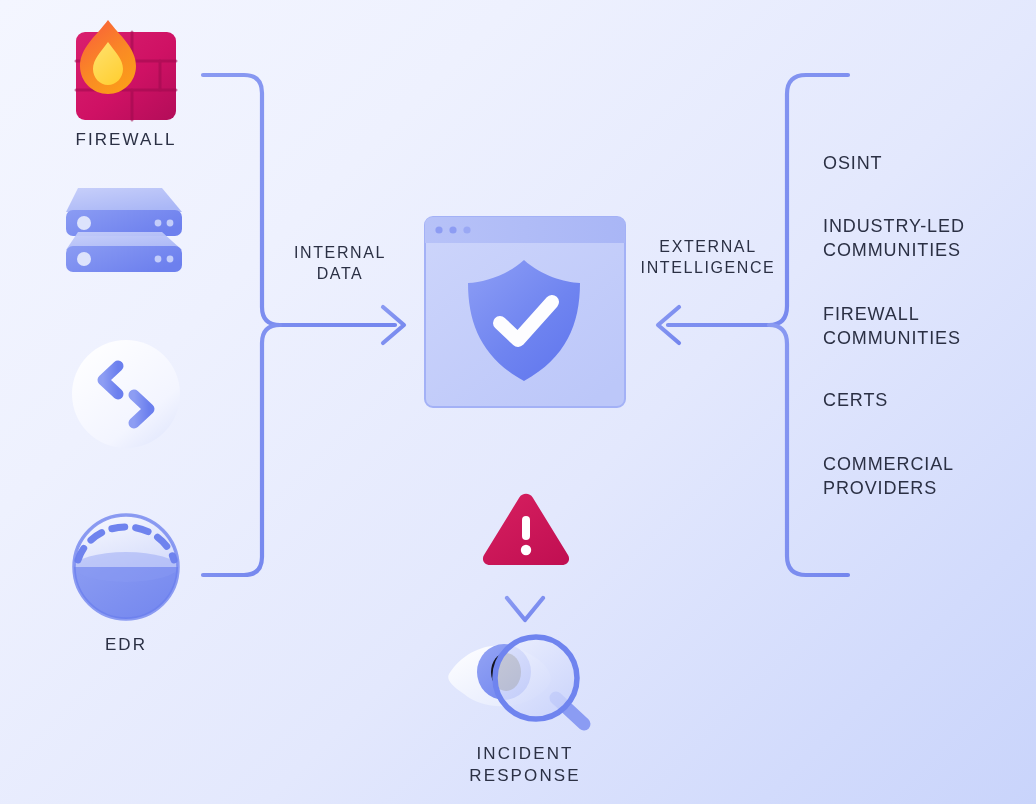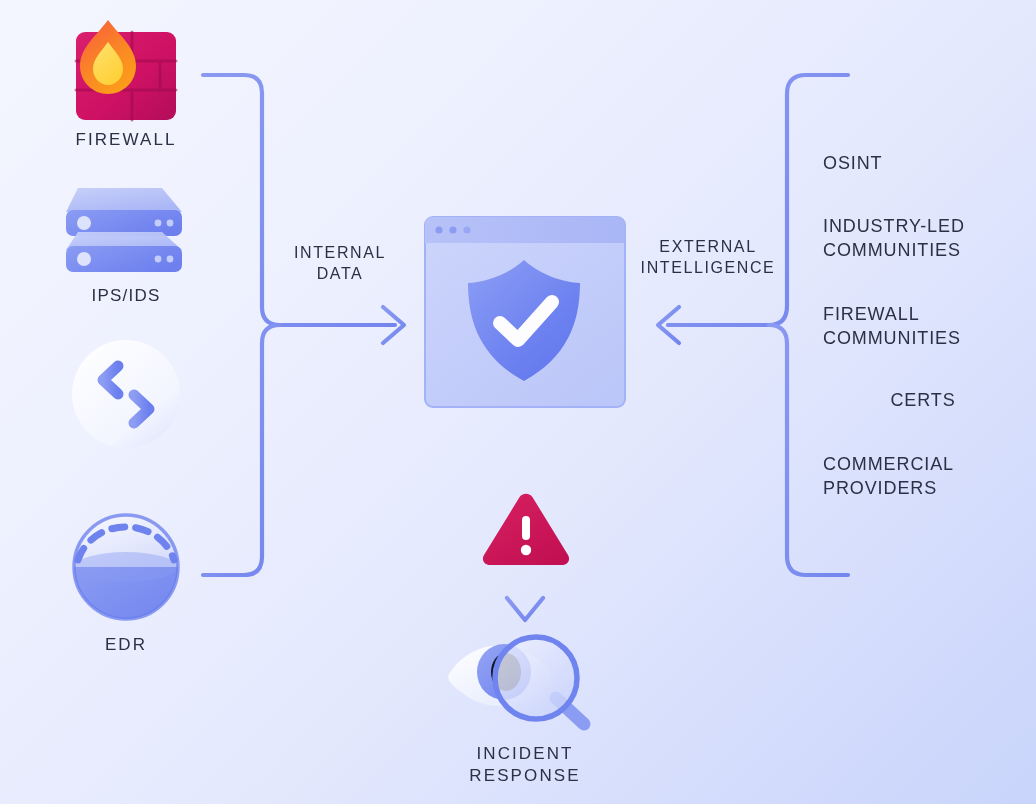--- a/index.html
+++ b/index.html
@@ -146,21 +146,20 @@
       <circle cx="100" cy="43" r="3.4" fill="#c3cdfa"></circle>
       <circle cx="112" cy="43" r="3.4" fill="#c3cdfa"></circle>
 
       <path d="M 20 52 L 104 52 L 124 70 L 8 70 Z" fill="url(#servTop)" opacity="0.95"></path>
       <rect x="8" y="66" width="116" height="26" rx="7" fill="url(#servBody)"></rect>
       <circle cx="26" cy="79" r="7" fill="#dde3fc"></circle>
       <circle cx="100" cy="79" r="3.4" fill="#c3cdfa"></circle>
       <circle cx="112" cy="79" r="3.4" fill="#c3cdfa"></circle>
     </svg>
   </div>
-  <div class="node-label" style="left:36px; top:285px; width:180px; letter-spacing:1.2px;">IPS/IDS</div>
 
   <div class="icon-box" style="left:70px; top:338px; width:112px; height:112px;">
     <svg width="112" height="112" viewBox="0 0 112 112">
       <defs>
         <linearGradient id="ntaCircle" x1="0.1" y1="0" x2="0.9" y2="1">
           <stop offset="0%" stop-color="#ffffff"></stop>
           <stop offset="70%" stop-color="#f3f5ff"></stop>
           <stop offset="100%" stop-color="#dfe5fc"></stop>
         </linearGradient>
         <linearGradient id="ntaArrow" x1="0" y1="0" x2="1" y2="0">
@@ -233,21 +232,21 @@
   </div>
 
   <div class="flow-label" style="left:628px; top:237px; width:160px;">EXTERNAL
 INTELLIGENCE</div>
 
   <div class="src-label" style="left:823px; top:152px; width:200px;">OSINT</div>
   <div class="src-label" style="left:823px; top:215px; width:200px;">INDUSTRY-LED
 COMMUNITIES</div>
   <div class="src-label" style="left:823px; top:303px; width:200px;">FIREWALL
 COMMUNITIES</div>
-  <div class="src-label" style="left:823px; top:389px; width:200px;text-align:center;">CERTS</div>
+  <div class="src-label" style="left:823px; top:389px; width:200px;">CERTS</div>
   <div class="src-label" style="left:823px; top:453px; width:200px;">COMMERCIAL
 PROVIDERS</div>
 
   <div class="icon-box" style="left:481px; top:492px; width:90px; height:74px;">
     <svg width="90" height="74" viewBox="0 0 90 74">
       <defs>
         <linearGradient id="alertG" x1="0.1" y1="0" x2="0.9" y2="1">
           <stop offset="0%" stop-color="#d61f5f"></stop>
           <stop offset="100%" stop-color="#c10f52"></stop>
         </linearGradient>

